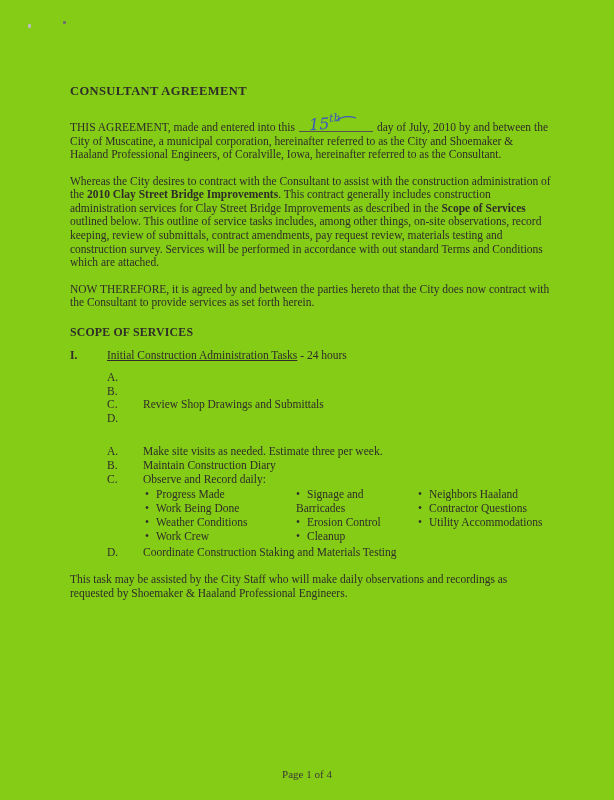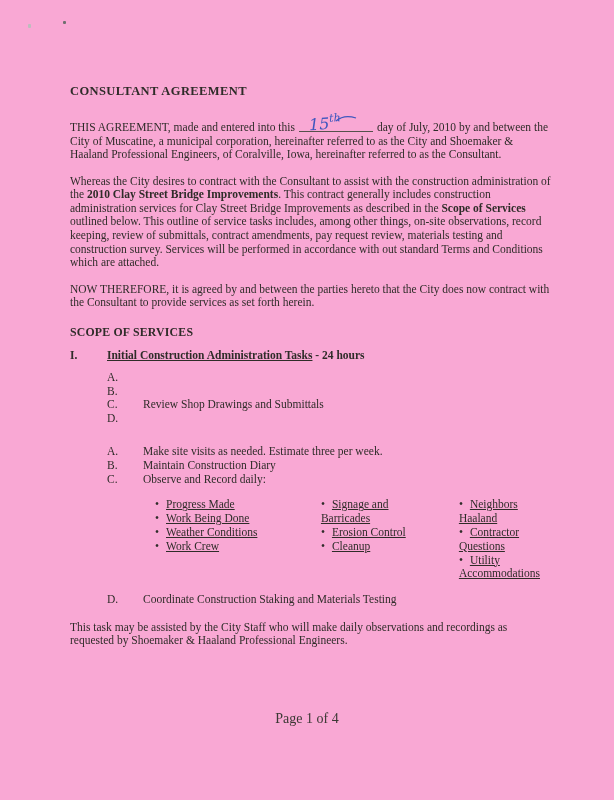--- a/index.html
+++ b/index.html
@@ -1,19 +1,19 @@
 <!DOCTYPE html>
 <html><head>
 <meta charset="utf-8">
 <style>
   html, body { margin: 0; padding: 0; background: #e8e8e8; }
   .page {
     position: relative;
     width: 614px; height: 800px;
-    background: #f9a8d4;
+    background: #84cc16;
     font-family: "Liberation Serif", "DejaVu Serif", serif;
     color: #2f2c29;
     font-size: 11.5px;
     overflow: hidden;
     margin: 0 auto;
   }
   .speck { position: absolute; border-radius: 1px; }
   .s1 { left: 28px; top: 24px; width: 3px; height: 4px; background: #bdbdbd; }
   .s2 { left: 63px; top: 21px; width: 3px; height: 3px; background: #6f6f6f; }
 
@@ -42,39 +42,39 @@
     transform: rotate(-3deg); white-space: nowrap;
     font-family: "DejaVu Serif", serif;
   }
   .hand sup { font-size: 11px; position: relative; top: -1px; }
   .tail { position: absolute; left: 36px; top: -6px; }
 
   
   .section { margin-bottom: 14px; }
   .section.second { margin-top: 19px; }
   .sec-head { display: flex; margin-bottom: 10px; font-weight: bold; }
-  .sec-head .sec-title, .sec-head .sec-num { font-weight: bold; }
+  .sec-head .sec-title, .sec-head .sec-num { font-weight: normal; }
   .sec-num { flex: none; width: 37px; font-weight: bold !important; }
   .row { display: flex; line-height: 1.2; }
   .row .ltr { flex: none; width: 36px; margin-left: 37px; }
   .row .txt { flex: 1; }
 
   
   .bullets { display: flex; margin-left: 73px; line-height: 1.2; }
-  .bcol { list-style: none; margin: 12px; padding: 0; text-decoration: underline; }
+  .bcol { list-style: none; margin: 2px; padding: 0; }
   .bcol li::before { content: "\2022"; display: inline-block; width: 11px; }
   .bcol.c1 { width: 147px; }
   .bcol.c2 { width: 118px; }
   .bcol.c3 { flex: 1; }
 
   .staff { margin-top: 14px; }
 
   .footer {
-    position: absolute; left: 0; right: 0; top: 711px;
-    text-align: center; font-size: 14px; color: #3b3834;
+    position: absolute; left: 0; right: 0; top: 768px;
+    text-align: center; font-size: 11px; color: #3b3834;
   }
 </style>
 </head>
 <body>
 
 <div class="page">
   <div class="speck s1"></div>
   <div class="speck s2"></div>
 
   <div class="content">

